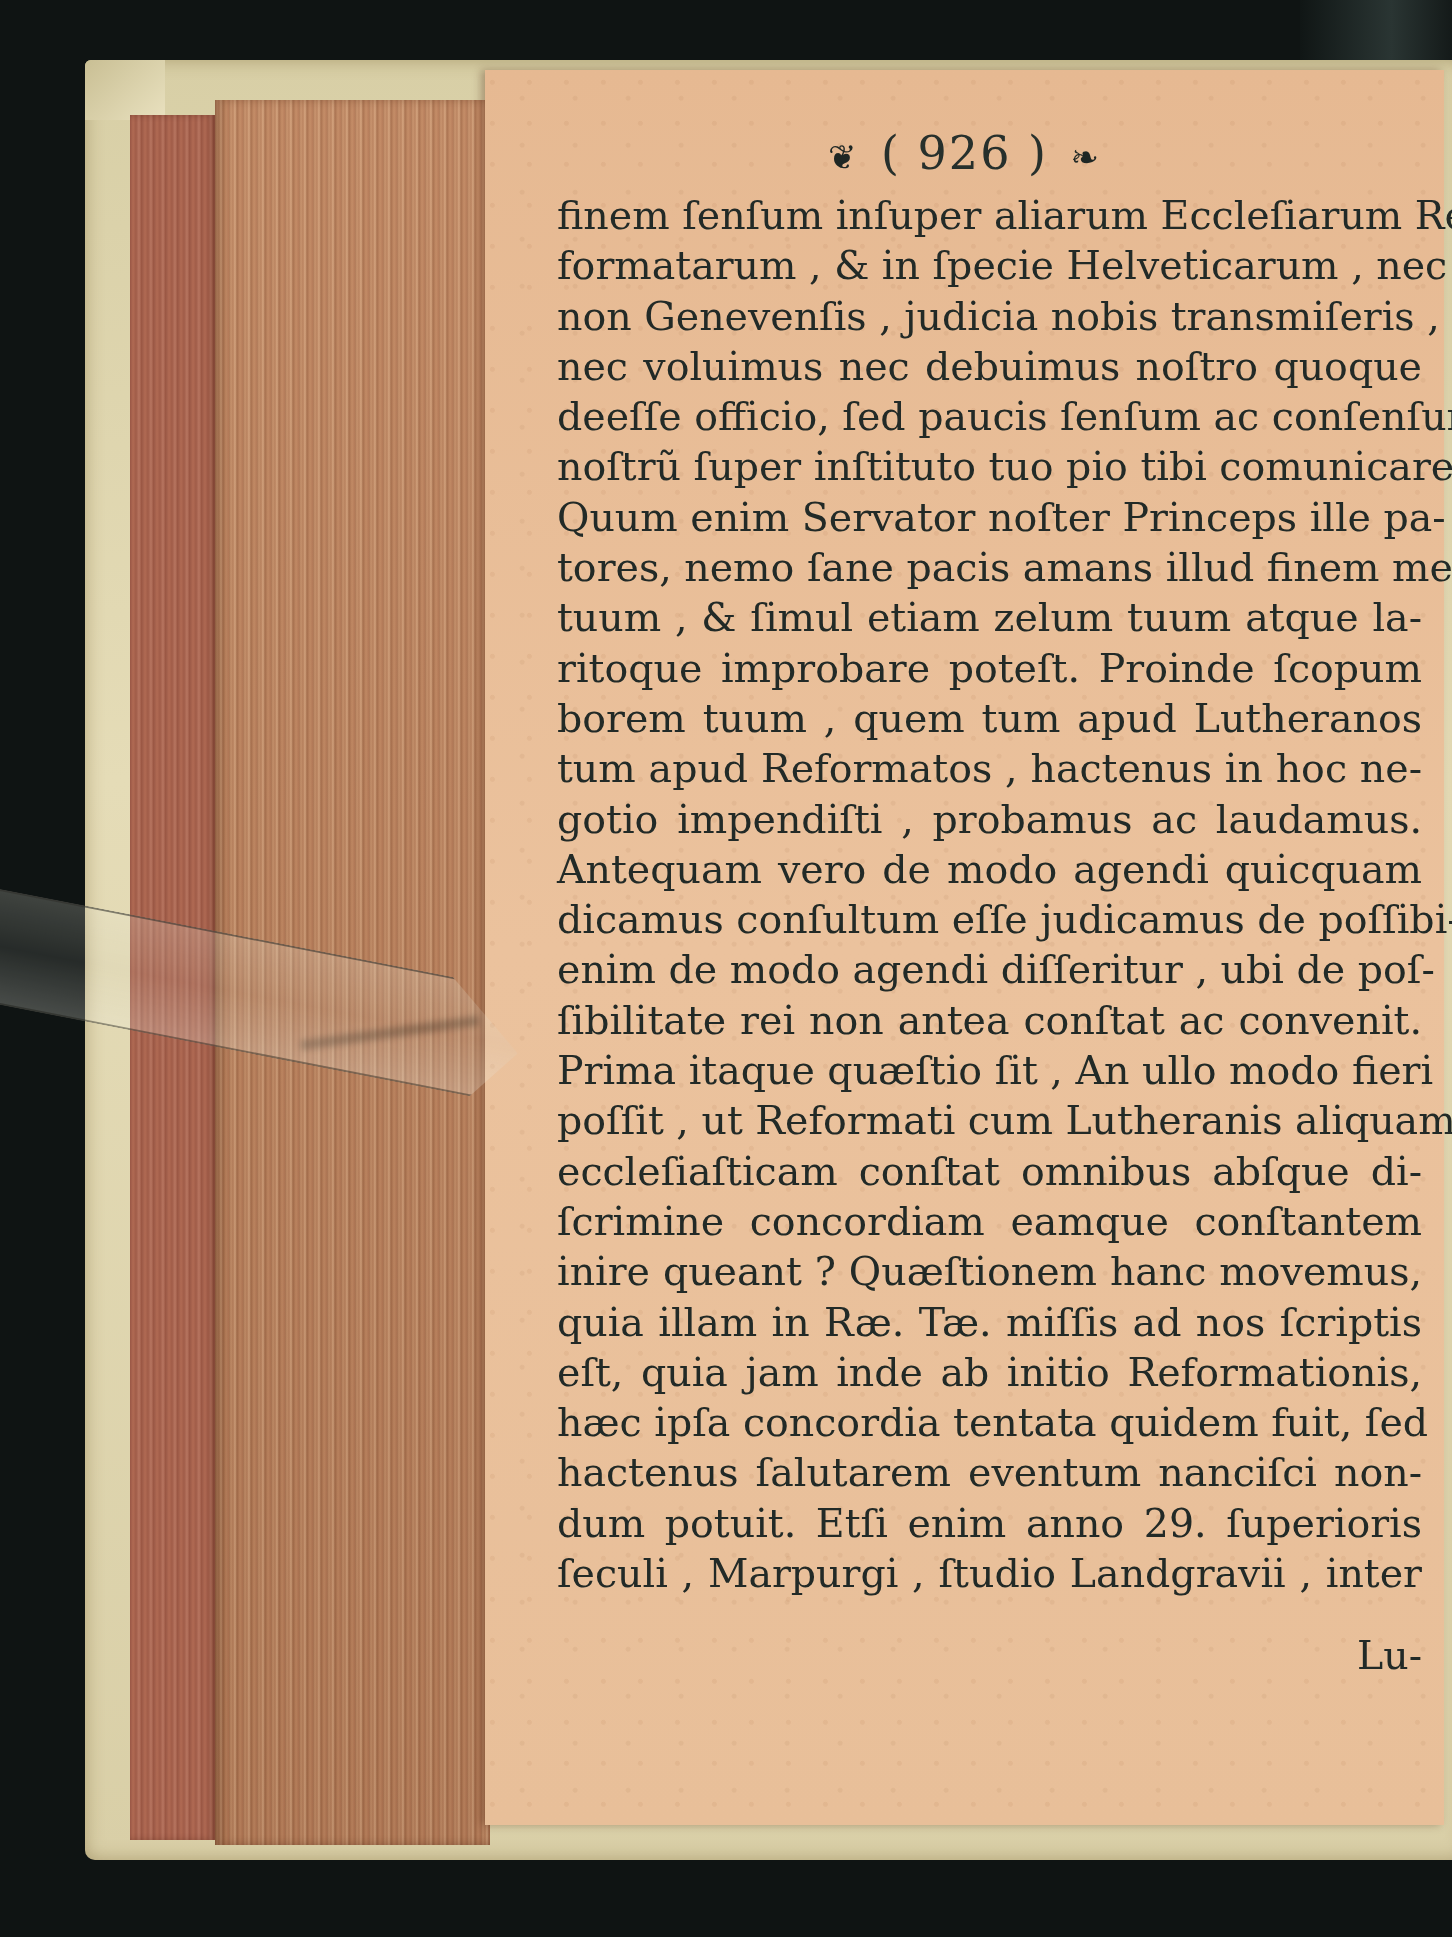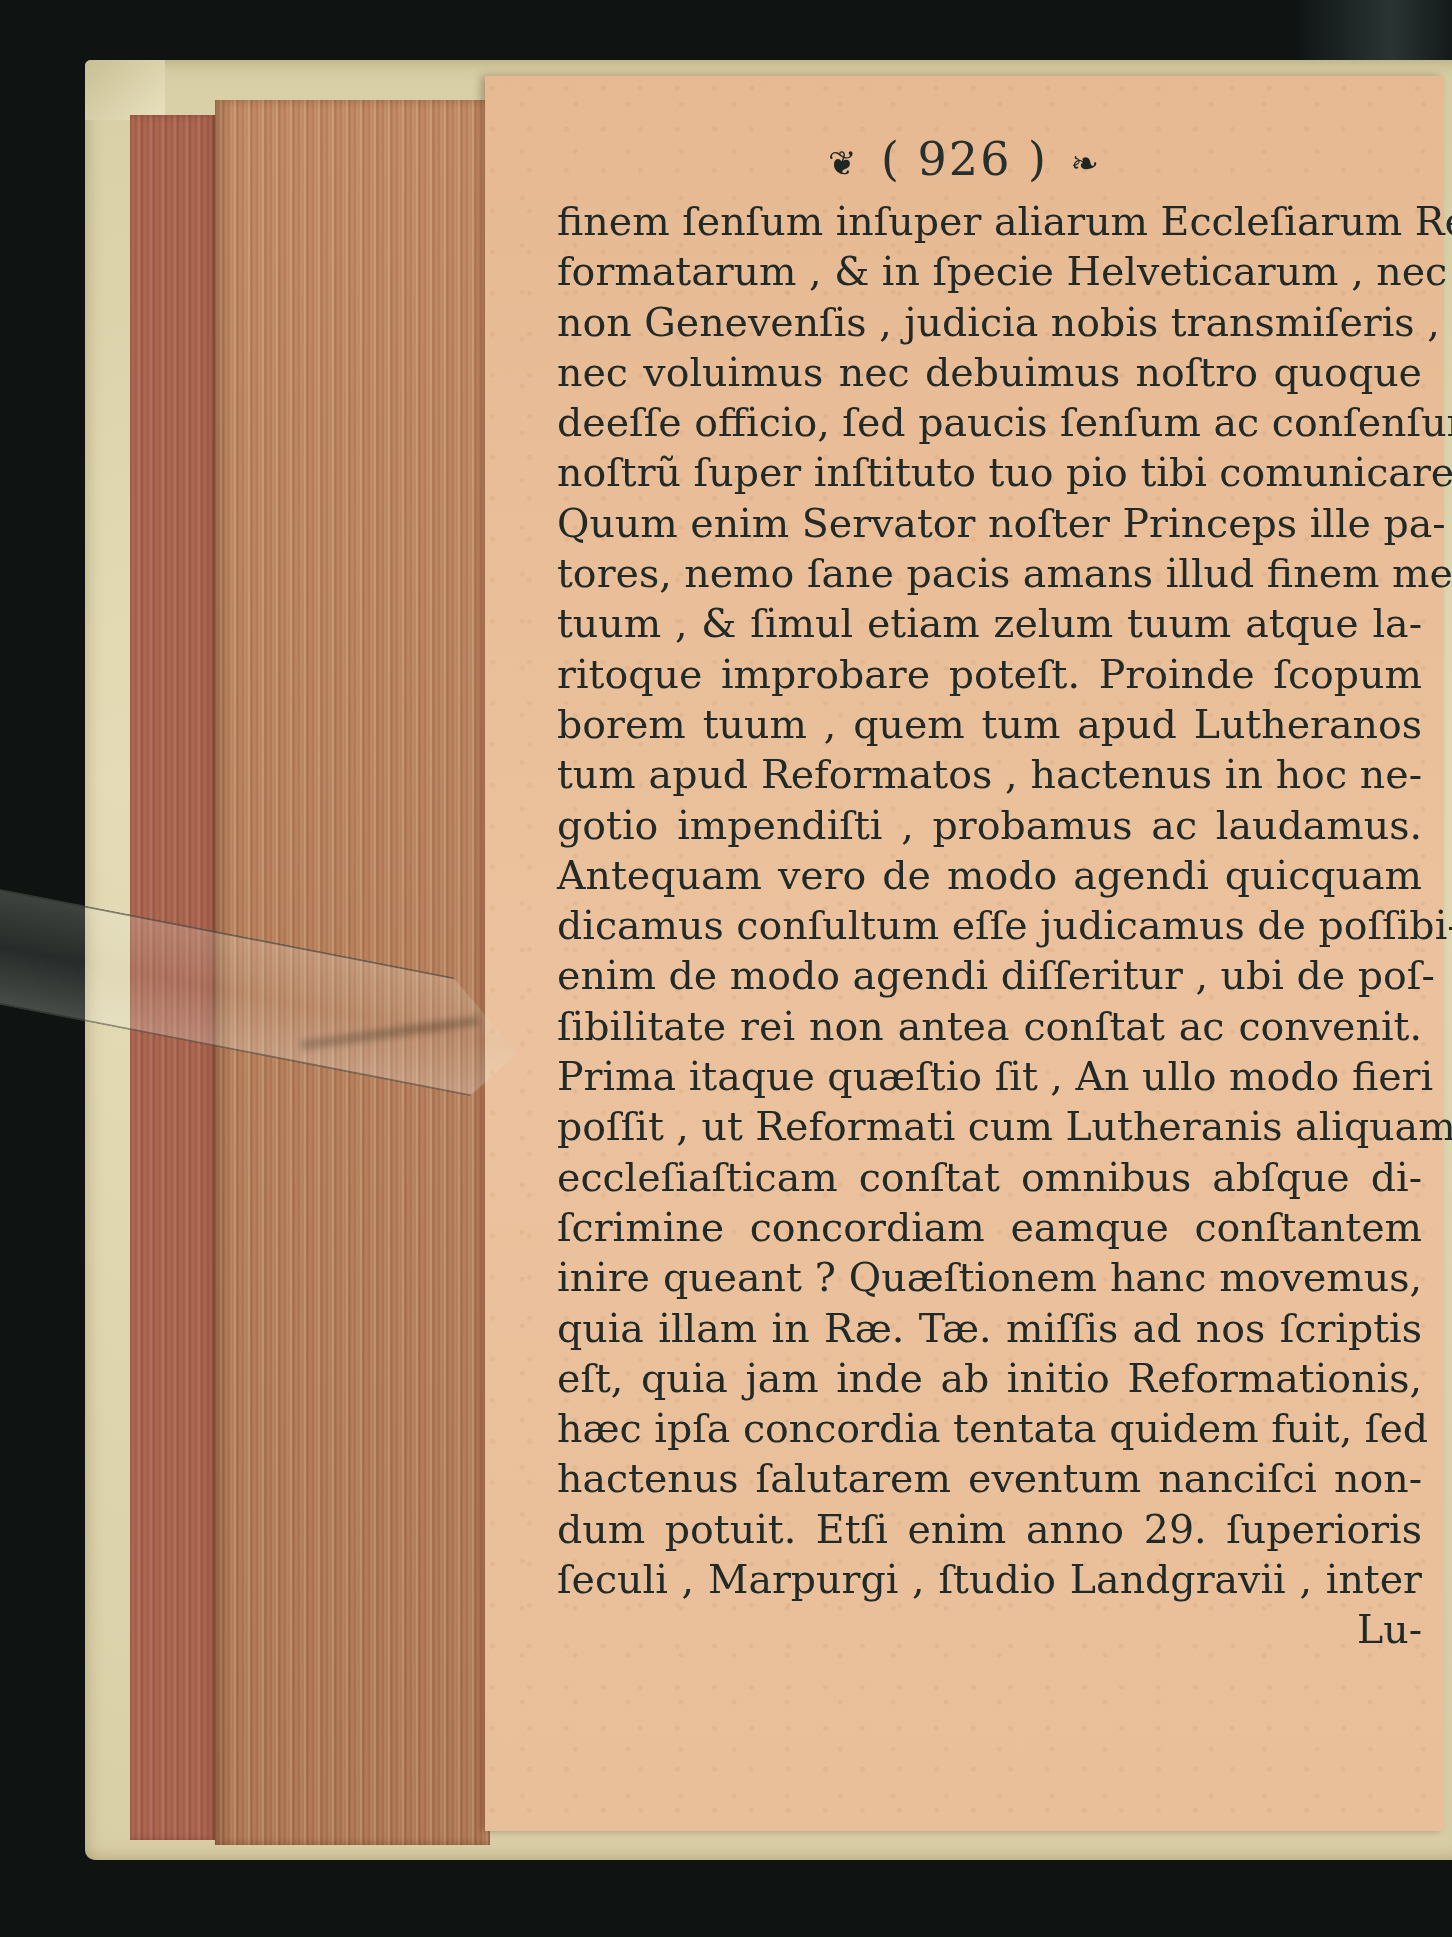--- a/index.html
+++ b/index.html
@@ -31,21 +31,21 @@
   .edge-pages {
     position:absolute; left:215px; top:100px; width:275px; height:1745px;
     background:repeating-linear-gradient(90deg,#a8704e 0px,#c48e68 2px,#b57c58 4px,#d2a07a 6px,#a36a48 8px,#c08660 11px,#b07452 14px);
     box-shadow: inset 6px 0 10px rgba(70,30,10,.35);
   }
   .edge-pages::after{
     content:""; position:absolute; inset:0;
     background:linear-gradient(180deg,rgba(255,230,200,.08),rgba(0,0,0,.06));
   }
   .page {
-    position:absolute; left:485px; top:76px; width:959px; height:1755px;
+    position:absolute; left:485px; top:70px; width:959px; height:1755px;
     background:#e8bd95;
     background-image:
       radial-gradient(circle at 20% 30%, rgba(180,120,80,.12) 0 2px, transparent 3px),
       radial-gradient(circle at 70% 60%, rgba(160,110,70,.10) 0 2px, transparent 3px),
       linear-gradient(180deg,#e6b992,#ebc29d 50%,#e8bf99);
     background-size: 37px 41px, 53px 47px, 100% 100%;
     box-shadow: -4px 0 8px rgba(80,40,20,.35);
   }
   .page-header {
     position:absolute; left:0; width:100%; top:56px; text-align:center;
@@ -54,21 +54,21 @@
   .ornament { display:inline-block; font-size:34px; vertical-align:middle; color:#1f2724; margin:0 6px; }
   .text-block {
     position:absolute; left:72px; top:120px; width:865px;
     color:#222a27; font-size:39.5px; line-height:50.3px;
   }
   .line {
     display:block; white-space:nowrap;
     text-align:justify; text-align-last:justify;
     height:50.3px; overflow:visible;
   }
-  .line.last-right { text-align:left; text-align-last:right; }
+  .line.last-right { text-align:left; text-align-last:right;margin-top:32px; }
   .bookmark {
     position:absolute; left:-20px; top:885px; width:560px; height:110px;
     transform-origin:0 0; transform:rotate(11deg);
     background:linear-gradient(180deg,rgba(235,235,220,.22),rgba(210,210,200,.12) 50%,rgba(240,240,230,.25));
     border-top:2px solid rgba(40,40,35,.55);
     border-bottom:2px solid rgba(40,40,35,.45);
     clip-path:polygon(0 0, 86% 0, 100% 55%, 93% 100%, 0 100%);
   }
   .bookmark-shadow {
     position:absolute; left:300px; top:1028px; width:180px; height:10px;

